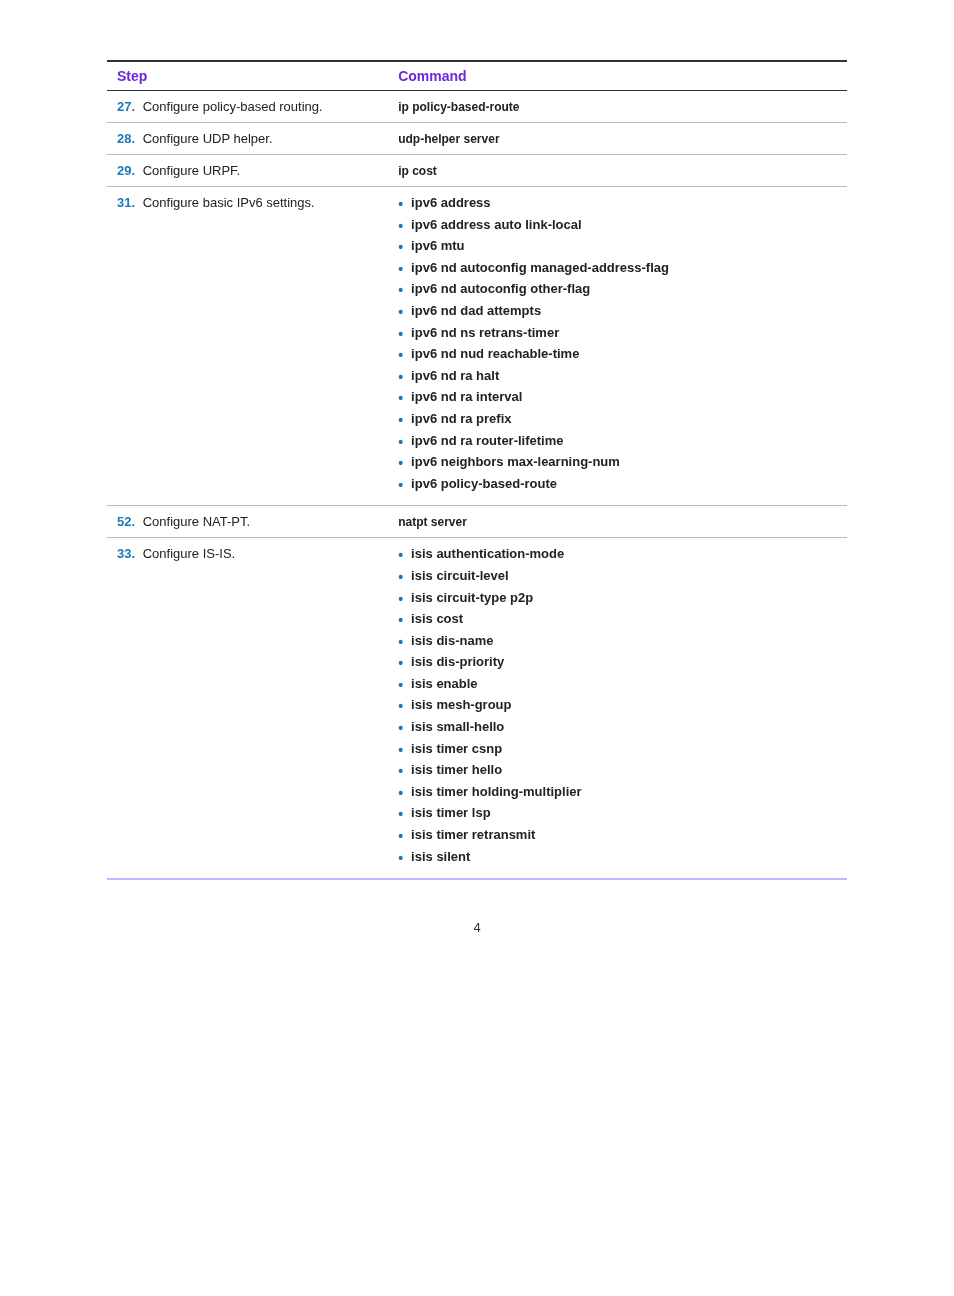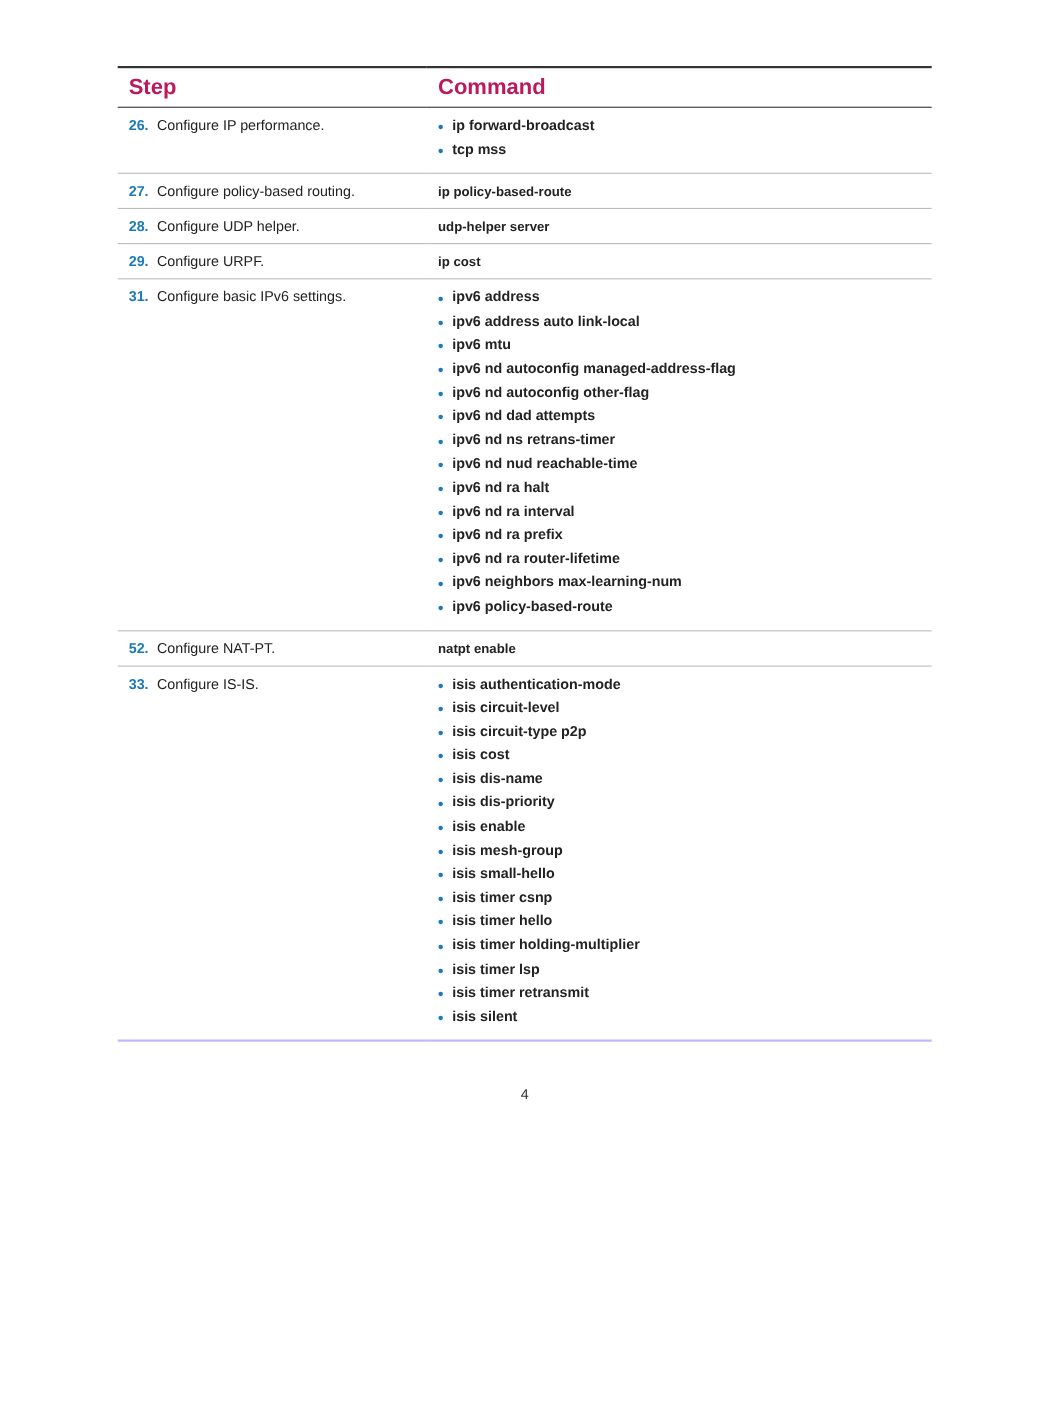--- a/index.html
+++ b/index.html
@@ -32,22 +32,22 @@
 
     thead tr {
       border-top: 2.5px solid #333;
       border-bottom: 1.5px solid #333;
     }
 
     thead th {
       padding: 6px 10px 6px 10px;
       text-align: left;
       font-weight: bold;
-      font-size: 20px;
-      color: #be185d;
+      font-size: 14px;
+      color: #6d28d9;
     }
 
     tbody tr {
       border-bottom: 1px solid #bbb;
       vertical-align: top;
     }
 
     tbody tr:last-child {
       border-bottom: 2px solid #c4b5fd;
     }
@@ -119,29 +119,20 @@
 
 <div class="page-container">
   <table>
     <thead>
       <tr>
         <th>Step</th>
         <th>Command</th>
       </tr>
     </thead>
     <tbody id="table-body">
-    <tr class="step-row">
-          <td class="step-col"><span class="step-num">26.</span><span class="step-desc">  Configure IP performance.</span></td>
-          <td class="cmd-col">
-            <ul class="cmd-list">
-              <li>ip forward-broadcast</li>
-              <li>tcp mss</li>
-            </ul>
-          </td>
-        </tr>
         <tr class="step-row">
           <td class="step-col"><span class="step-num">27.</span><span class="step-desc">  Configure policy-based routing.</span></td>
           <td class="cmd-col"><span class="cmd-text">ip policy-based-route</span></td>
         </tr>
         <tr class="step-row">
           <td class="step-col"><span class="step-num">28.</span><span class="step-desc">  Configure UDP helper.</span></td>
           <td class="cmd-col"><span class="cmd-text">udp-helper server</span></td>
         </tr>
         <tr class="step-row">
           <td class="step-col"><span class="step-num">29.</span><span class="step-desc">  Configure URPF.</span></td>
@@ -163,21 +154,21 @@
               <li>ipv6 nd ra interval</li>
               <li>ipv6 nd ra prefix</li>
               <li>ipv6 nd ra router-lifetime</li>
               <li>ipv6 neighbors max-learning-num</li>
               <li>ipv6 policy-based-route</li>
             </ul>
           </td>
         </tr>
         <tr class="step-row">
           <td class="step-col"><span class="step-num">52.</span><span class="step-desc">  Configure NAT-PT.</span></td>
-          <td class="cmd-col"><span class="cmd-text">natpt enable</span></td>
+          <td class="cmd-col"><span class="cmd-text">natpt server</span></td>
         </tr>
         <tr class="step-row">
           <td class="step-col"><span class="step-num">33.</span><span class="step-desc">  Configure IS-IS.</span></td>
           <td class="cmd-col">
             <ul class="cmd-list">
               <li>isis authentication-mode</li>
               <li>isis circuit-level</li>
               <li>isis circuit-type p2p</li>
               <li>isis cost</li>
               <li>isis dis-name</li>

